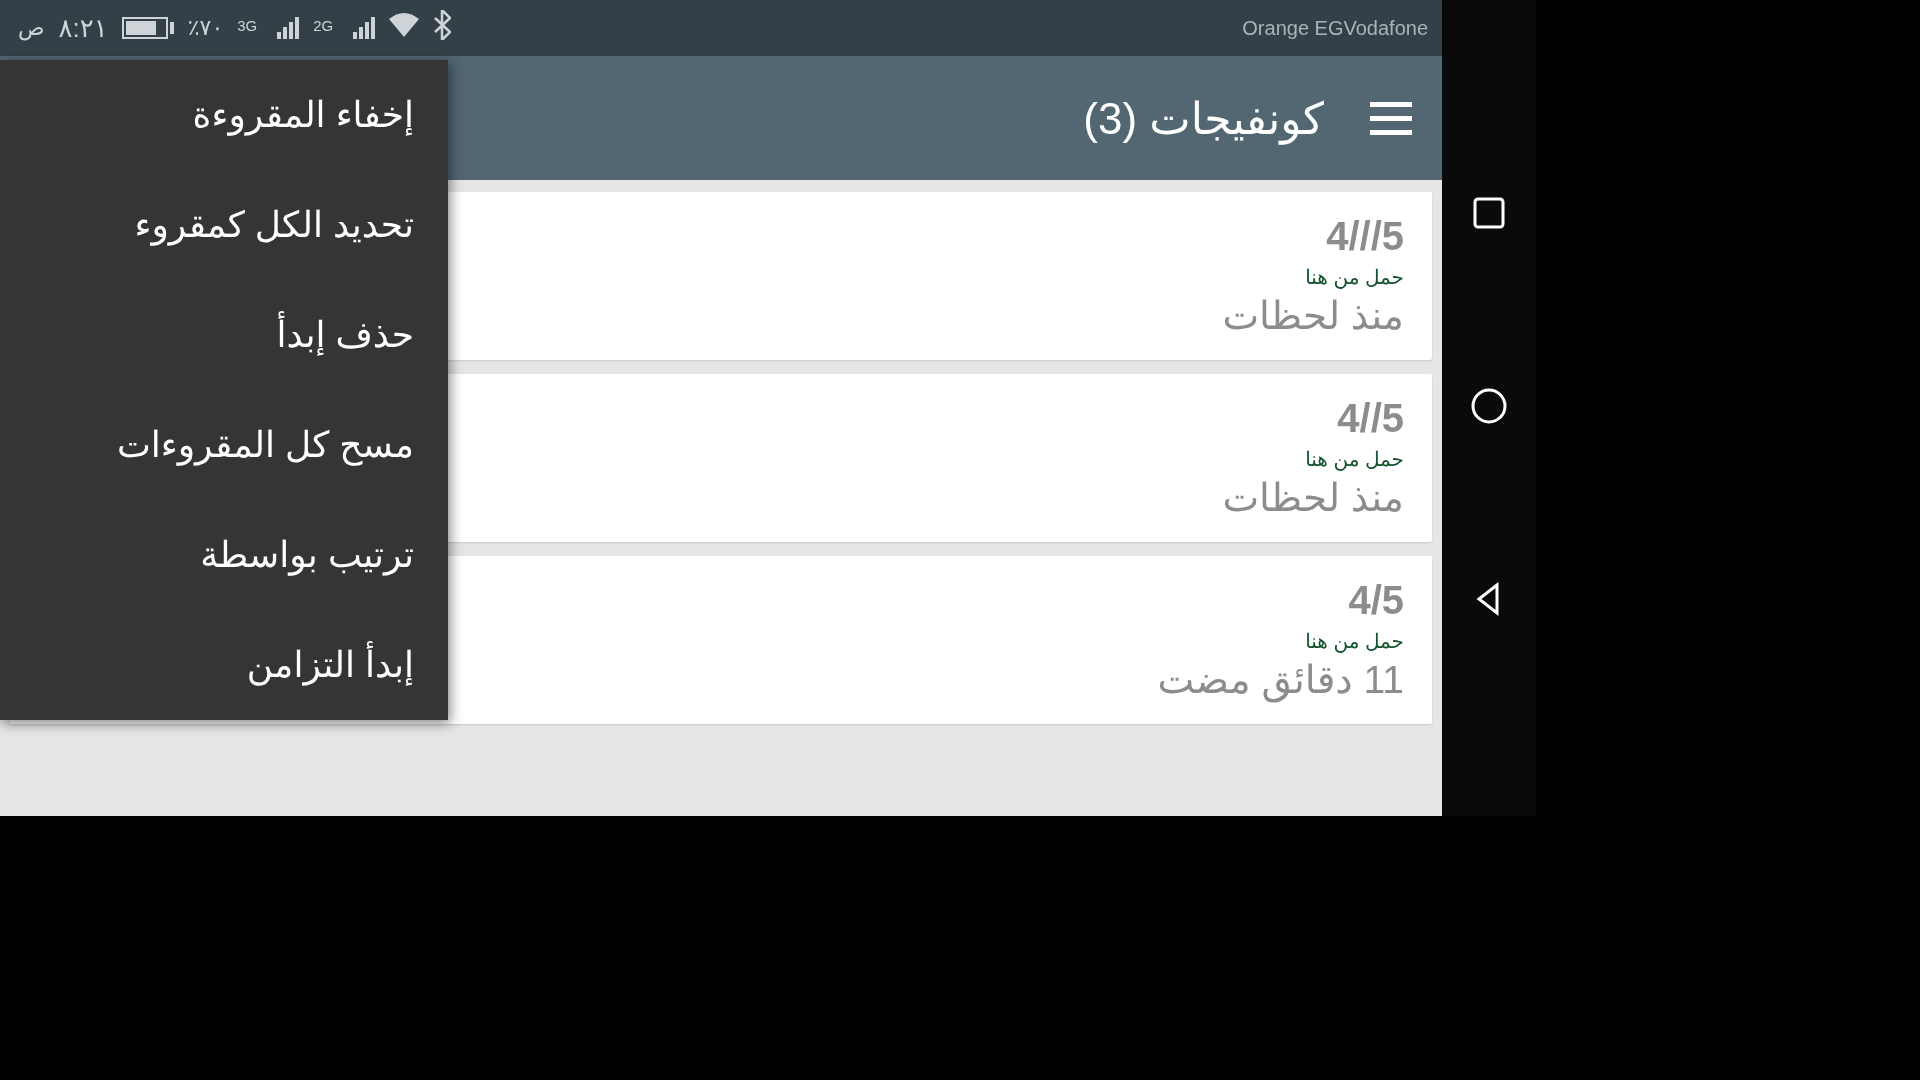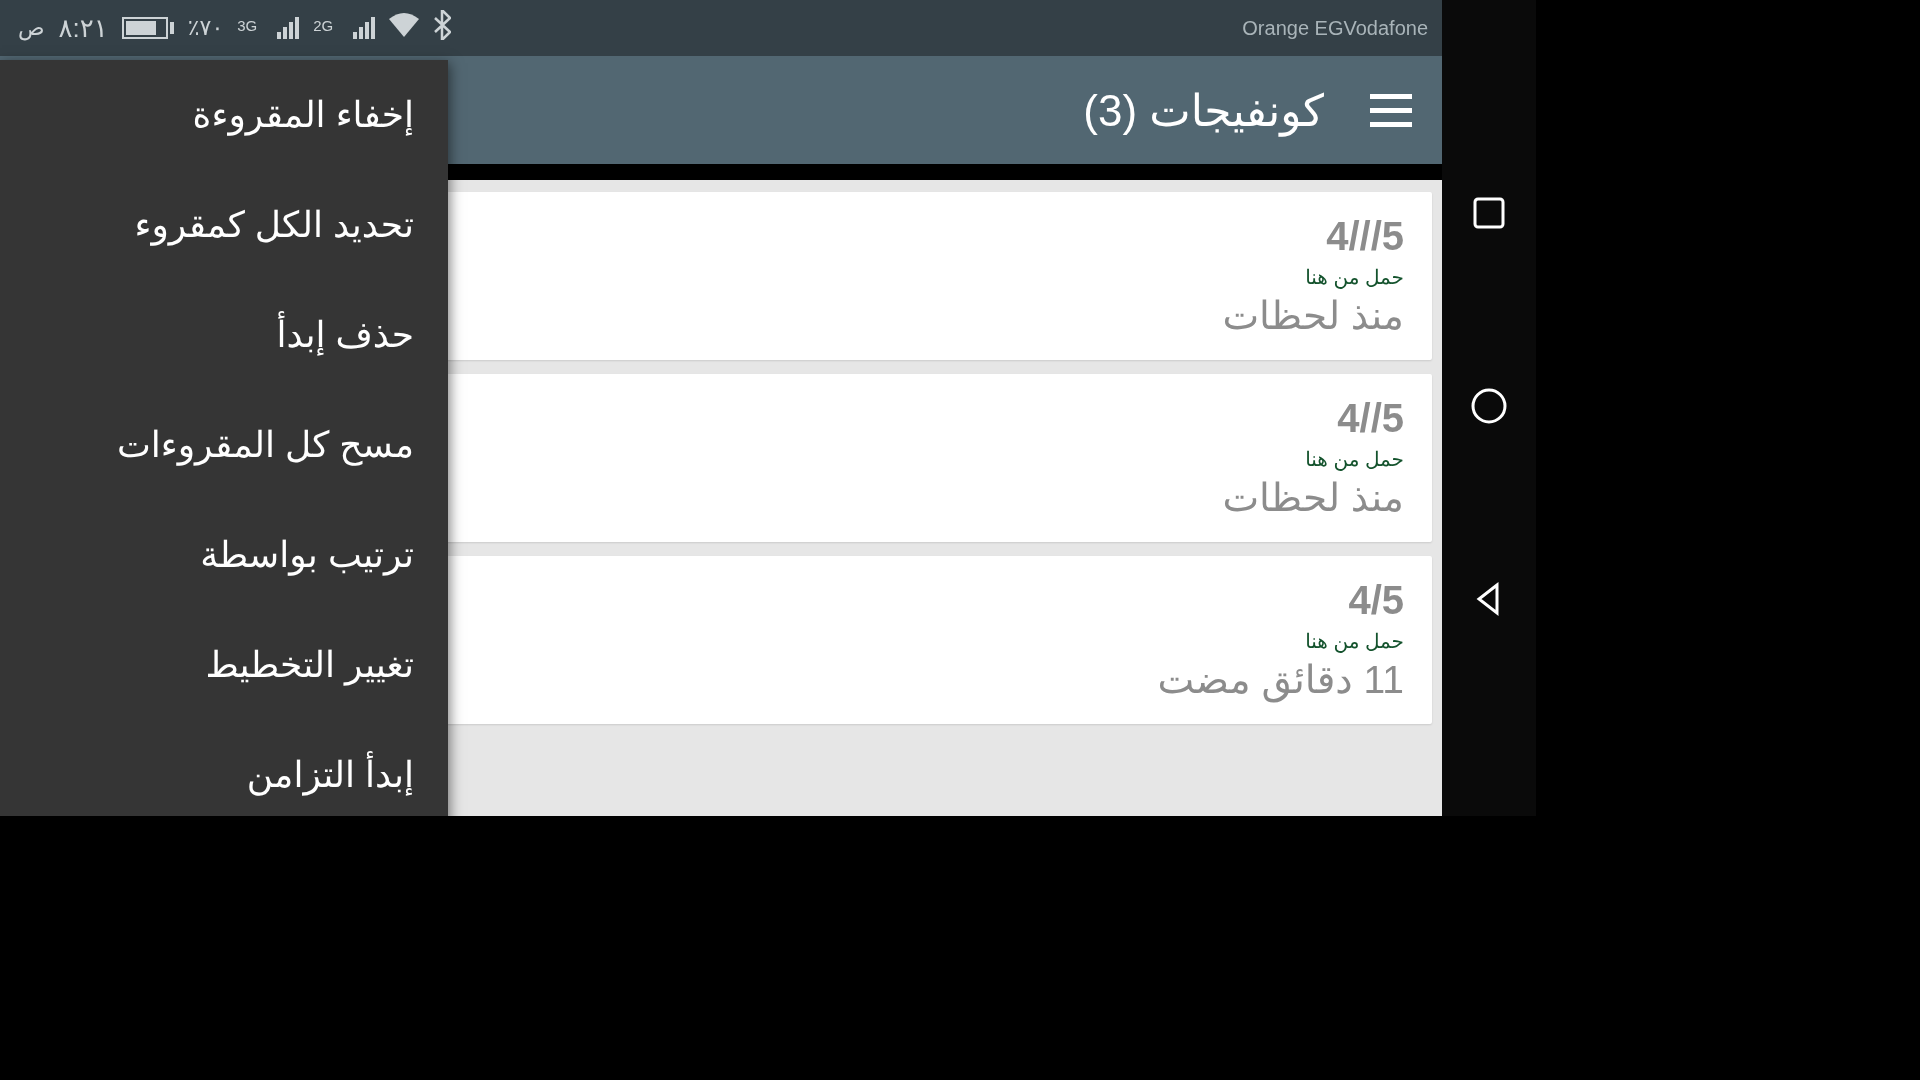--- a/index.html
+++ b/index.html
@@ -47,21 +47,21 @@
     .sb-batt-tip { width: 4px; height: 12px; background: #cdd3d6; }
     .sb-pct { font-size: 22px; }
     .signal { display: inline-flex; align-items: flex-end; gap: 2px; }
     .signal span { width: 4px; background: #cdd3d6; }
     .signal .s1{height:7px}.signal .s2{height:12px}.signal .s3{height:17px}.signal .s4{height:22px}
     .gentxt { font-size: 15px; align-self: flex-start; margin-bottom: -4px; margin-right: 2px; }
     .sigwrap { display: inline-flex; align-items: flex-end; gap: 18px; }
 
     
     .appbar {
-      position: absolute; left: 0; top: 56px; right: 94px; height: 108px;
+      position: absolute; left: 0; top: 56px; right: 94px; height: 124px;
       background: #526772;
       display: flex; align-items: center; justify-content: flex-end;
       gap: 46px;
       padding: 0 30px 0 0;
       color: #fff;
     }
     .title { font-size: 44px; font-weight: 400; }
     .hamburger { display: flex; flex-direction: column; gap: 9px; cursor: pointer; }
     .hamburger span { width: 42px; height: 5px; background: #fff; }
 
@@ -193,17 +193,16 @@
       <div class="c-time">11 دقائق مضت</div>
     </div>
   </div>
 
   <div class="menu">
     <div class="menu-item">إخفاء المقروءة</div>
     <div class="menu-item">تحديد الكل كمقروء</div>
     <div class="menu-item">حذف إبدأ</div>
     <div class="menu-item">مسح كل المقروءات</div>
     <div class="menu-item">ترتيب بواسطة</div>
-    <div class="menu-item">تغيير التخطيط</div>
     <div class="menu-item">إبدأ التزامن</div>
   </div>
 
 </div>
 
 </body></html>

